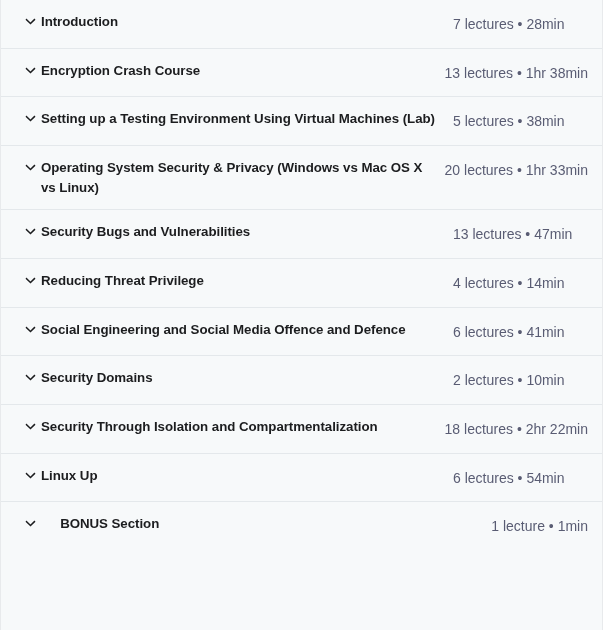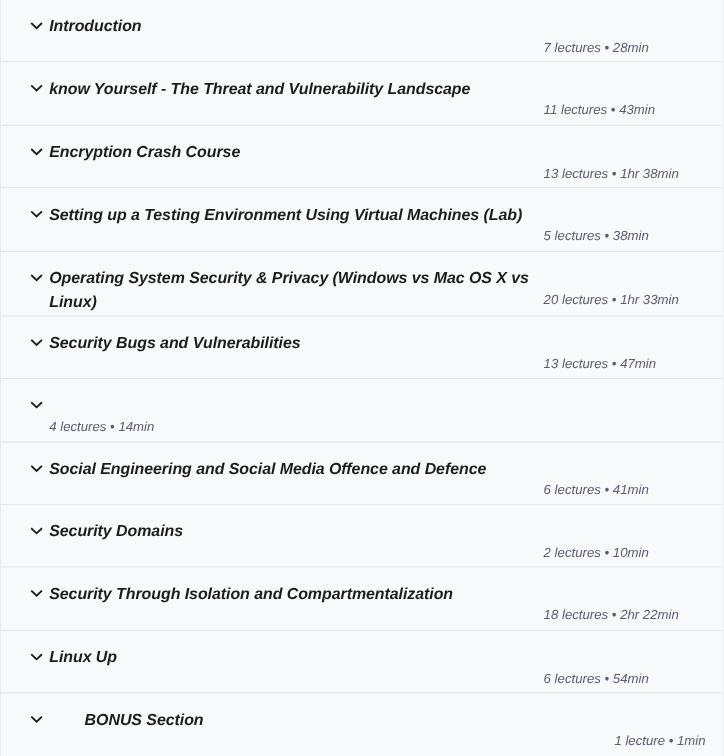--- a/index.html
+++ b/index.html
@@ -28,21 +28,20 @@
 
   .section-row {
     background: #f7f9fa;
     border-bottom: 1px solid #e4e8eb;
     box-sizing: border-box;
     display: flex;
     align-items: flex-start;
     padding: 12px 14px 12px 18px;
     cursor: pointer;
     min-height: 22px;
-    font-style: italic;
   }
   .section-row:last-child {
     border-bottom: none;
     justify-content: space-between;
   }
 
   .chevron-wrap {
     flex: 0 0 auto;
     width: 22px;
     display: flex;
@@ -61,51 +60,41 @@
     line-height: 1.48;
     color: #1c1d1f;
     letter-spacing: -0.05px;
     padding-right: 12px;
     word-wrap: break-word;
     max-width: 400px;
   }
 
   .section-meta {
     flex: 0 0 auto;
-    font-size: 11px;
+    font-size: 14px;
     font-weight: normal;
     line-height: 1.62;
     color: #595c73;
     white-space: nowrap;
     text-align: right;
     padding-top: 1px;
-    margin-top: 19px;
   }
 </style>
 </head>
 <body>
 
 <div id="curriculum">
     <div class="section-row">
     <span class="chevron-wrap">
       <svg width="13" height="13" viewBox="0 0 16 16" aria-hidden="true">
         <path d="M3.2 5.8 L8 10.4 L12.8 5.8" fill="none" stroke="#1c1d1f" stroke-width="1.9" stroke-linecap="square" stroke-linejoin="miter"></path>
       </svg>
     </span>
     <span class="section-title">Introduction</span>
     <span class="section-meta">7 lectures • 28min</span>
-  </div>
-    <div class="section-row">
-    <span class="chevron-wrap">
-      <svg width="13" height="13" viewBox="0 0 16 16" aria-hidden="true">
-        <path d="M3.2 5.8 L8 10.4 L12.8 5.8" fill="none" stroke="#1c1d1f" stroke-width="1.9" stroke-linecap="square" stroke-linejoin="miter"></path>
-      </svg>
-    </span>
-    <span class="section-title">know Yourself - The Threat and Vulnerability Landscape</span>
-    <span class="section-meta">11 lectures • 43min</span>
   </div>
     <div class="section-row">
     <span class="chevron-wrap">
       <svg width="13" height="13" viewBox="0 0 16 16" aria-hidden="true">
         <path d="M3.2 5.8 L8 10.4 L12.8 5.8" fill="none" stroke="#1c1d1f" stroke-width="1.9" stroke-linecap="square" stroke-linejoin="miter"></path>
       </svg>
     </span>
     <span class="section-title">Encryption Crash Course</span>
     <span class="section-meta">13 lectures • 1hr 38min</span>
   </div>
@@ -135,20 +124,21 @@
     </span>
     <span class="section-title">Security Bugs and Vulnerabilities</span>
     <span class="section-meta">13 lectures • 47min</span>
   </div>
     <div class="section-row">
     <span class="chevron-wrap">
       <svg width="13" height="13" viewBox="0 0 16 16" aria-hidden="true">
         <path d="M3.2 5.8 L8 10.4 L12.8 5.8" fill="none" stroke="#1c1d1f" stroke-width="1.9" stroke-linecap="square" stroke-linejoin="miter"></path>
       </svg>
     </span>
+    <span class="section-title">Reducing Threat Privilege</span>
     <span class="section-meta">4 lectures • 14min</span>
   </div>
     <div class="section-row">
     <span class="chevron-wrap">
       <svg width="13" height="13" viewBox="0 0 16 16" aria-hidden="true">
         <path d="M3.2 5.8 L8 10.4 L12.8 5.8" fill="none" stroke="#1c1d1f" stroke-width="1.9" stroke-linecap="square" stroke-linejoin="miter"></path>
       </svg>
     </span>
     <span class="section-title">Social Engineering and Social Media Offence and Defence</span>
     <span class="section-meta">6 lectures • 41min</span>

